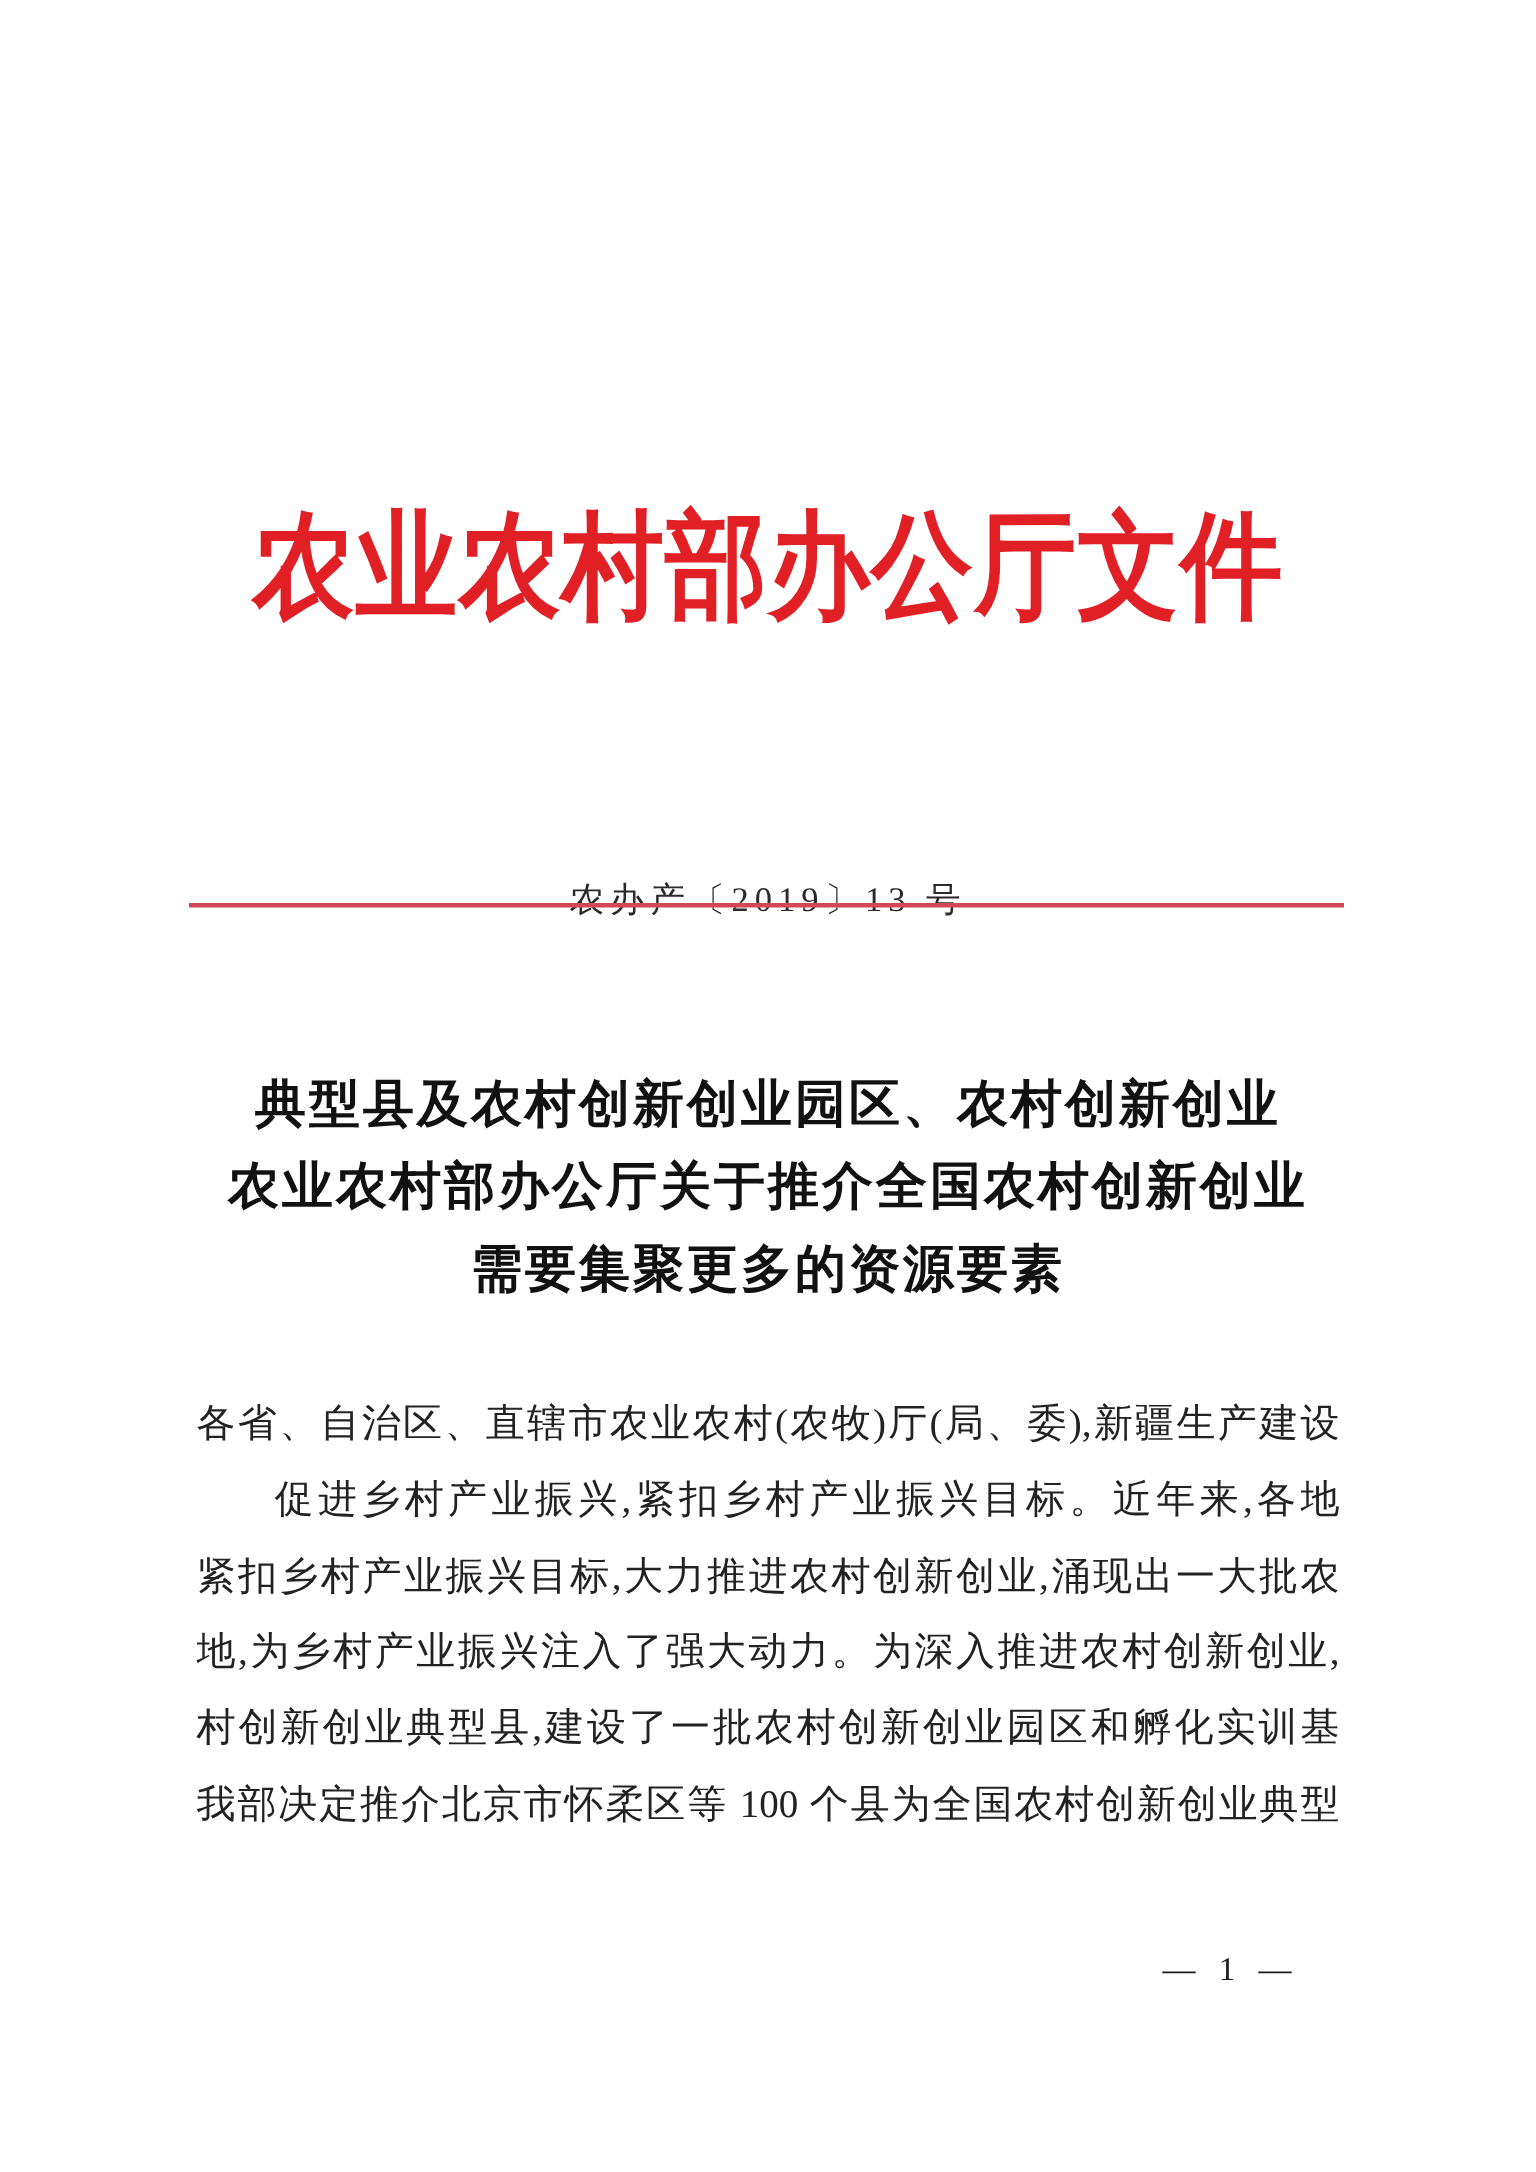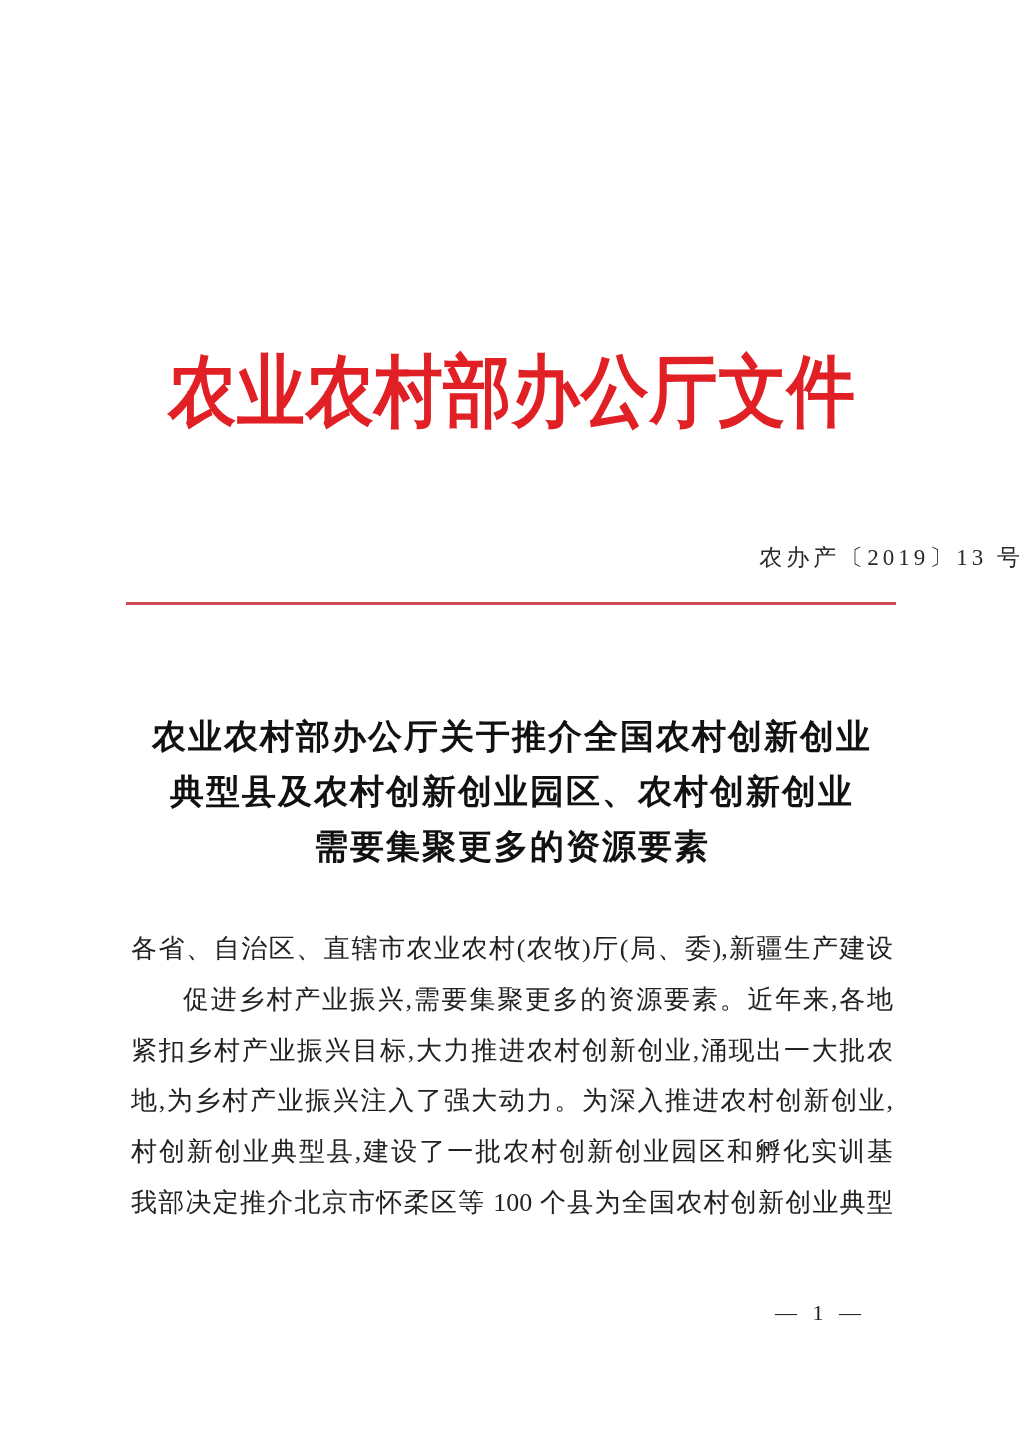--- a/index.html
+++ b/index.html
@@ -13,43 +13,43 @@
     height: 1448px;
     margin: 0 auto;
     background: #ffffff;
     overflow: hidden;
     font-family: "Liberation Serif", "DejaVu Serif", serif;
     color: #1c1c1c;
   }
   
   .org-title {
     position: absolute;
-    top: 342px;
+    top: 328px;
     left: 0;
     width: 100%;
     text-align: center;
     font-size: 78px;
     line-height: 100px;
     font-weight: bold;
     color: #e12026;
     white-space: nowrap;
   }
   .org-title .squeeze {
     display: inline-block;
     transform: scaleX(0.87);
     transform-origin: center;
     letter-spacing: 1px;
   }
   
   .doc-number {
     position: absolute;
-    top: 542px;
+    top: 584px;
     left: 0;
     width: 100%;
-    text-align: right;
+    text-align: center;
     font-size: 23px;
     letter-spacing: 4px;
     color: #2a2a2a;
   }
   
   .red-divider {
     position: absolute;
     top: 602px;
     left: 126px;
     width: 770px;
@@ -108,28 +108,28 @@
 
   <div class="org-title">
     <span class="squeeze">农业农村部办公厅文件</span>
   </div>
 
   <div class="doc-number">农办产〔2019〕13 号</div>
 
   <div class="red-divider"></div>
 
   <div class="doc-title">
+    <div class="doc-title-line">典型县及农村创新创业园区、农村创新创业</div>
     <div class="doc-title-line">农业农村部办公厅关于推介全国农村创新创业</div>
-    <div class="doc-title-line">典型县及农村创新创业园区、农村创新创业</div>
     <div class="doc-title-line">需要集聚更多的资源要素</div>
   </div>
 
   <div class="body-text">
     <p class="body-line jfull">各省、自治区、直辖市农业农村(农牧)厅(局、委),新疆生产建设</p>
-    <p class="body-line jfull indent">促进乡村产业振兴,需要集聚更多的资源要素。近年来,各地</p>
+    <p class="body-line jfull indent">促进乡村产业振兴,紧扣乡村产业振兴目标。近年来,各地</p>
     <p class="body-line jfull">紧扣乡村产业振兴目标,大力推进农村创新创业,涌现出一大批农</p>
     <p class="body-line jfull">地,为乡村产业振兴注入了强大动力。为深入推进农村创新创业,</p>
     <p class="body-line jfull">村创新创业典型县,建设了一批农村创新创业园区和孵化实训基</p>
     <p class="body-line jfull">我部决定推介北京市怀柔区等 100 个县为全国农村创新创业典型</p>
   </div>
 
   <div class="page-number">— 1 —</div>
 
 </div>
 

